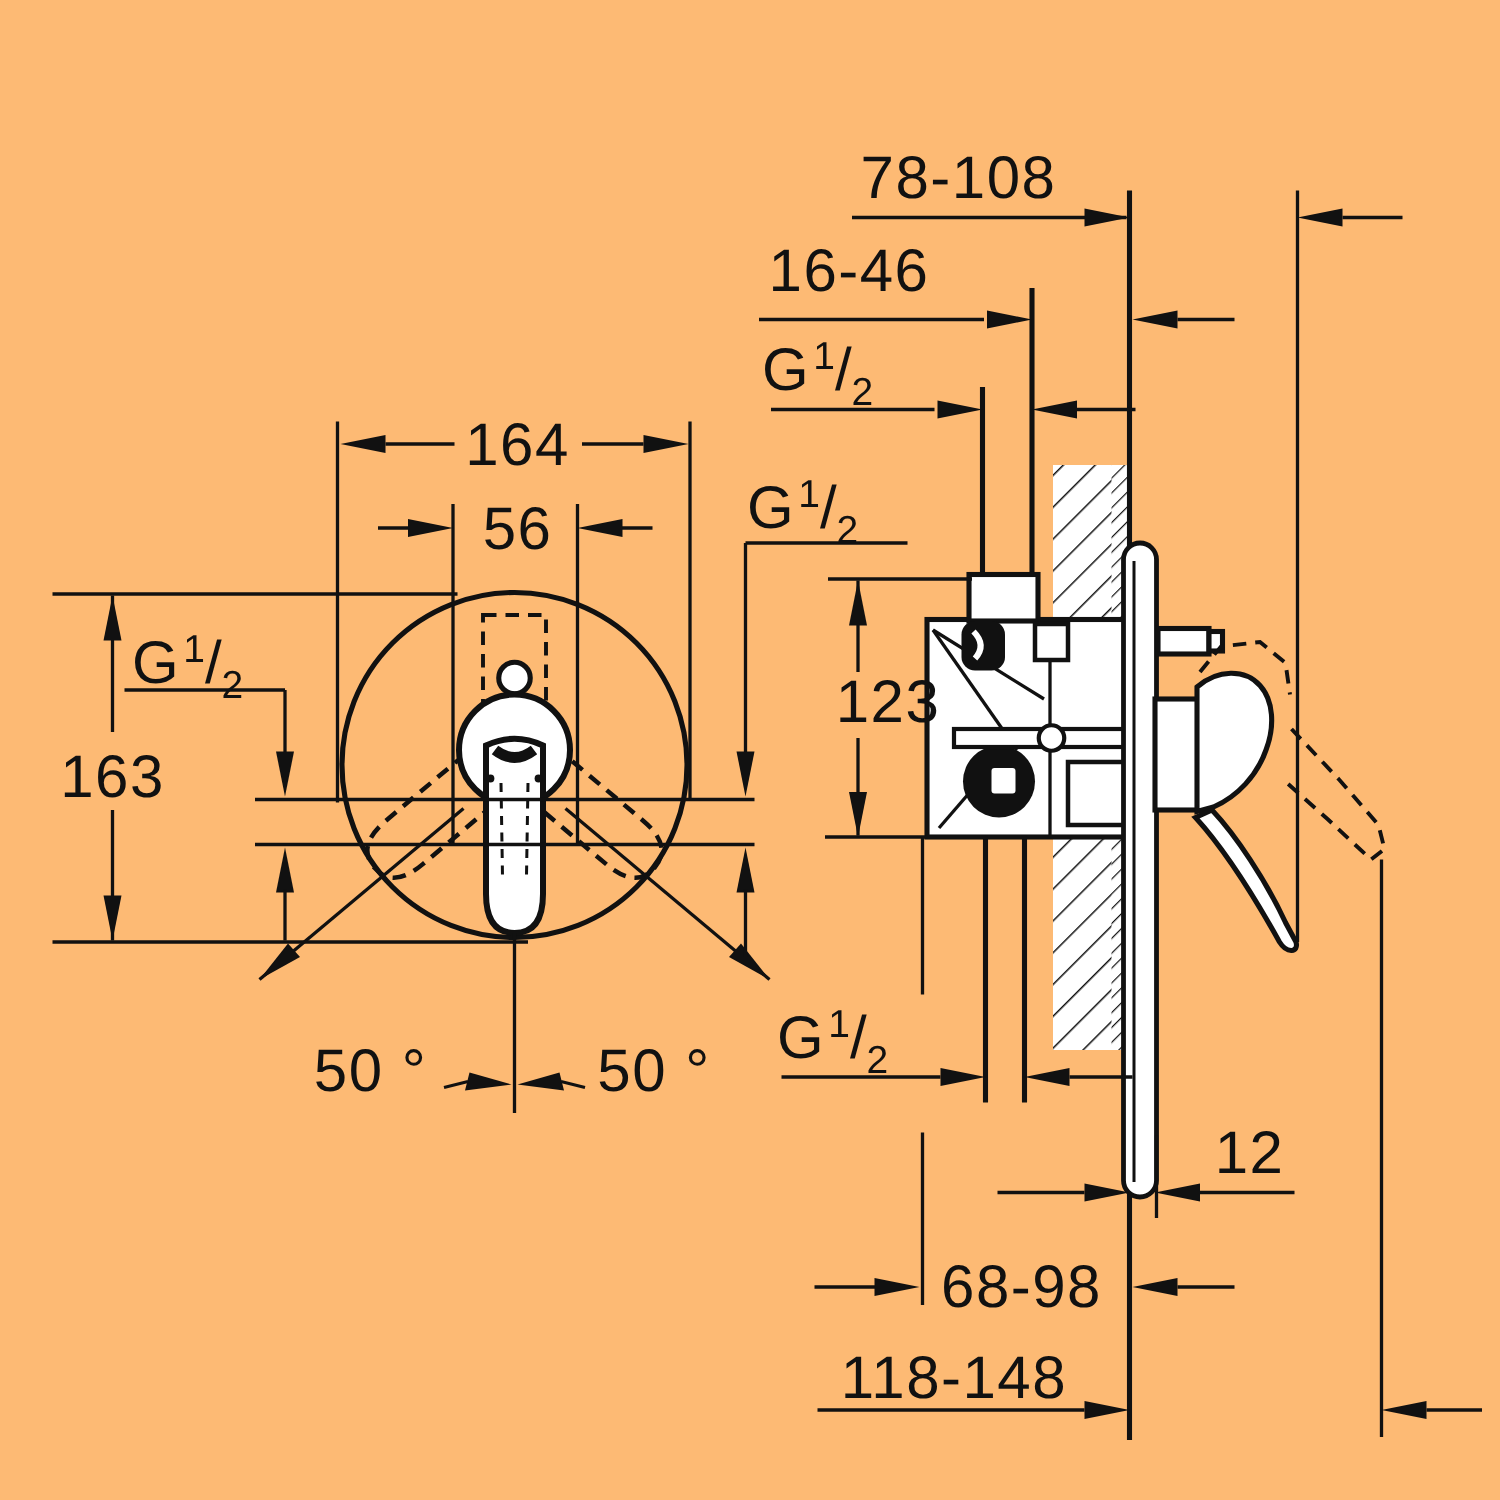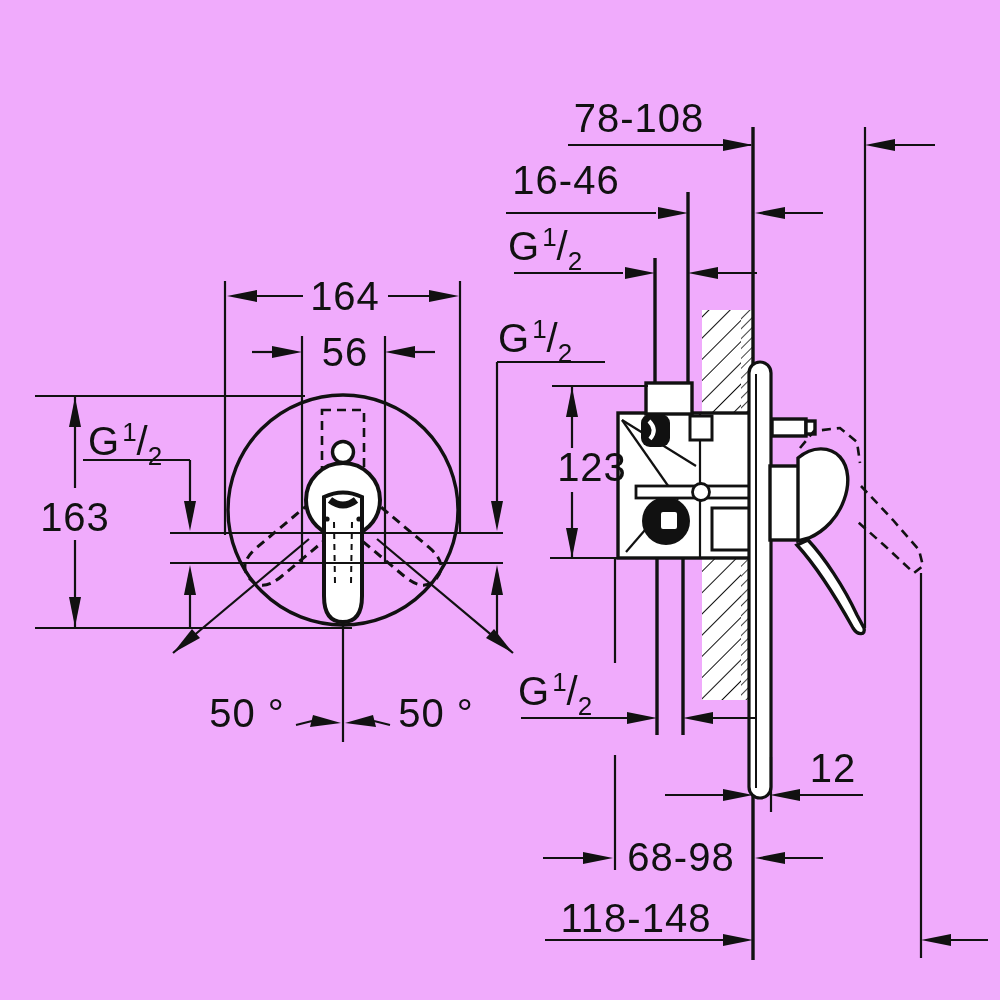--- a/index.html
+++ b/index.html
@@ -1,16 +1,16 @@
 <!DOCTYPE html>
 <html><head>
 <meta charset="utf-8">
 <style>
   html,body{margin:0;padding:0;background:#fff;}
-  .canvas{position:relative;width:1000px;height:1000px;background:#f0abfc;overflow:hidden;}
+  .canvas{position:relative;width:1000px;height:1000px;background:#fdba74;overflow:hidden;}
   svg{display:block;}
   text{font-family:"Liberation Sans","DejaVu Sans",sans-serif;fill:#111;}
   .dim-text{font-size:40px;letter-spacing:1px;}
   .thin{stroke:#111;stroke-width:2.2;fill:none;}
   .obj{stroke:#111;stroke-width:3.4;fill:none;}
   .objf{stroke:#111;stroke-width:3.4;fill:#fff;}
   .arr{fill:#111;stroke:none;}
   .dash{stroke:#111;stroke-width:2.6;fill:none;stroke-dasharray:9 6;}
 </style>
 </head>

